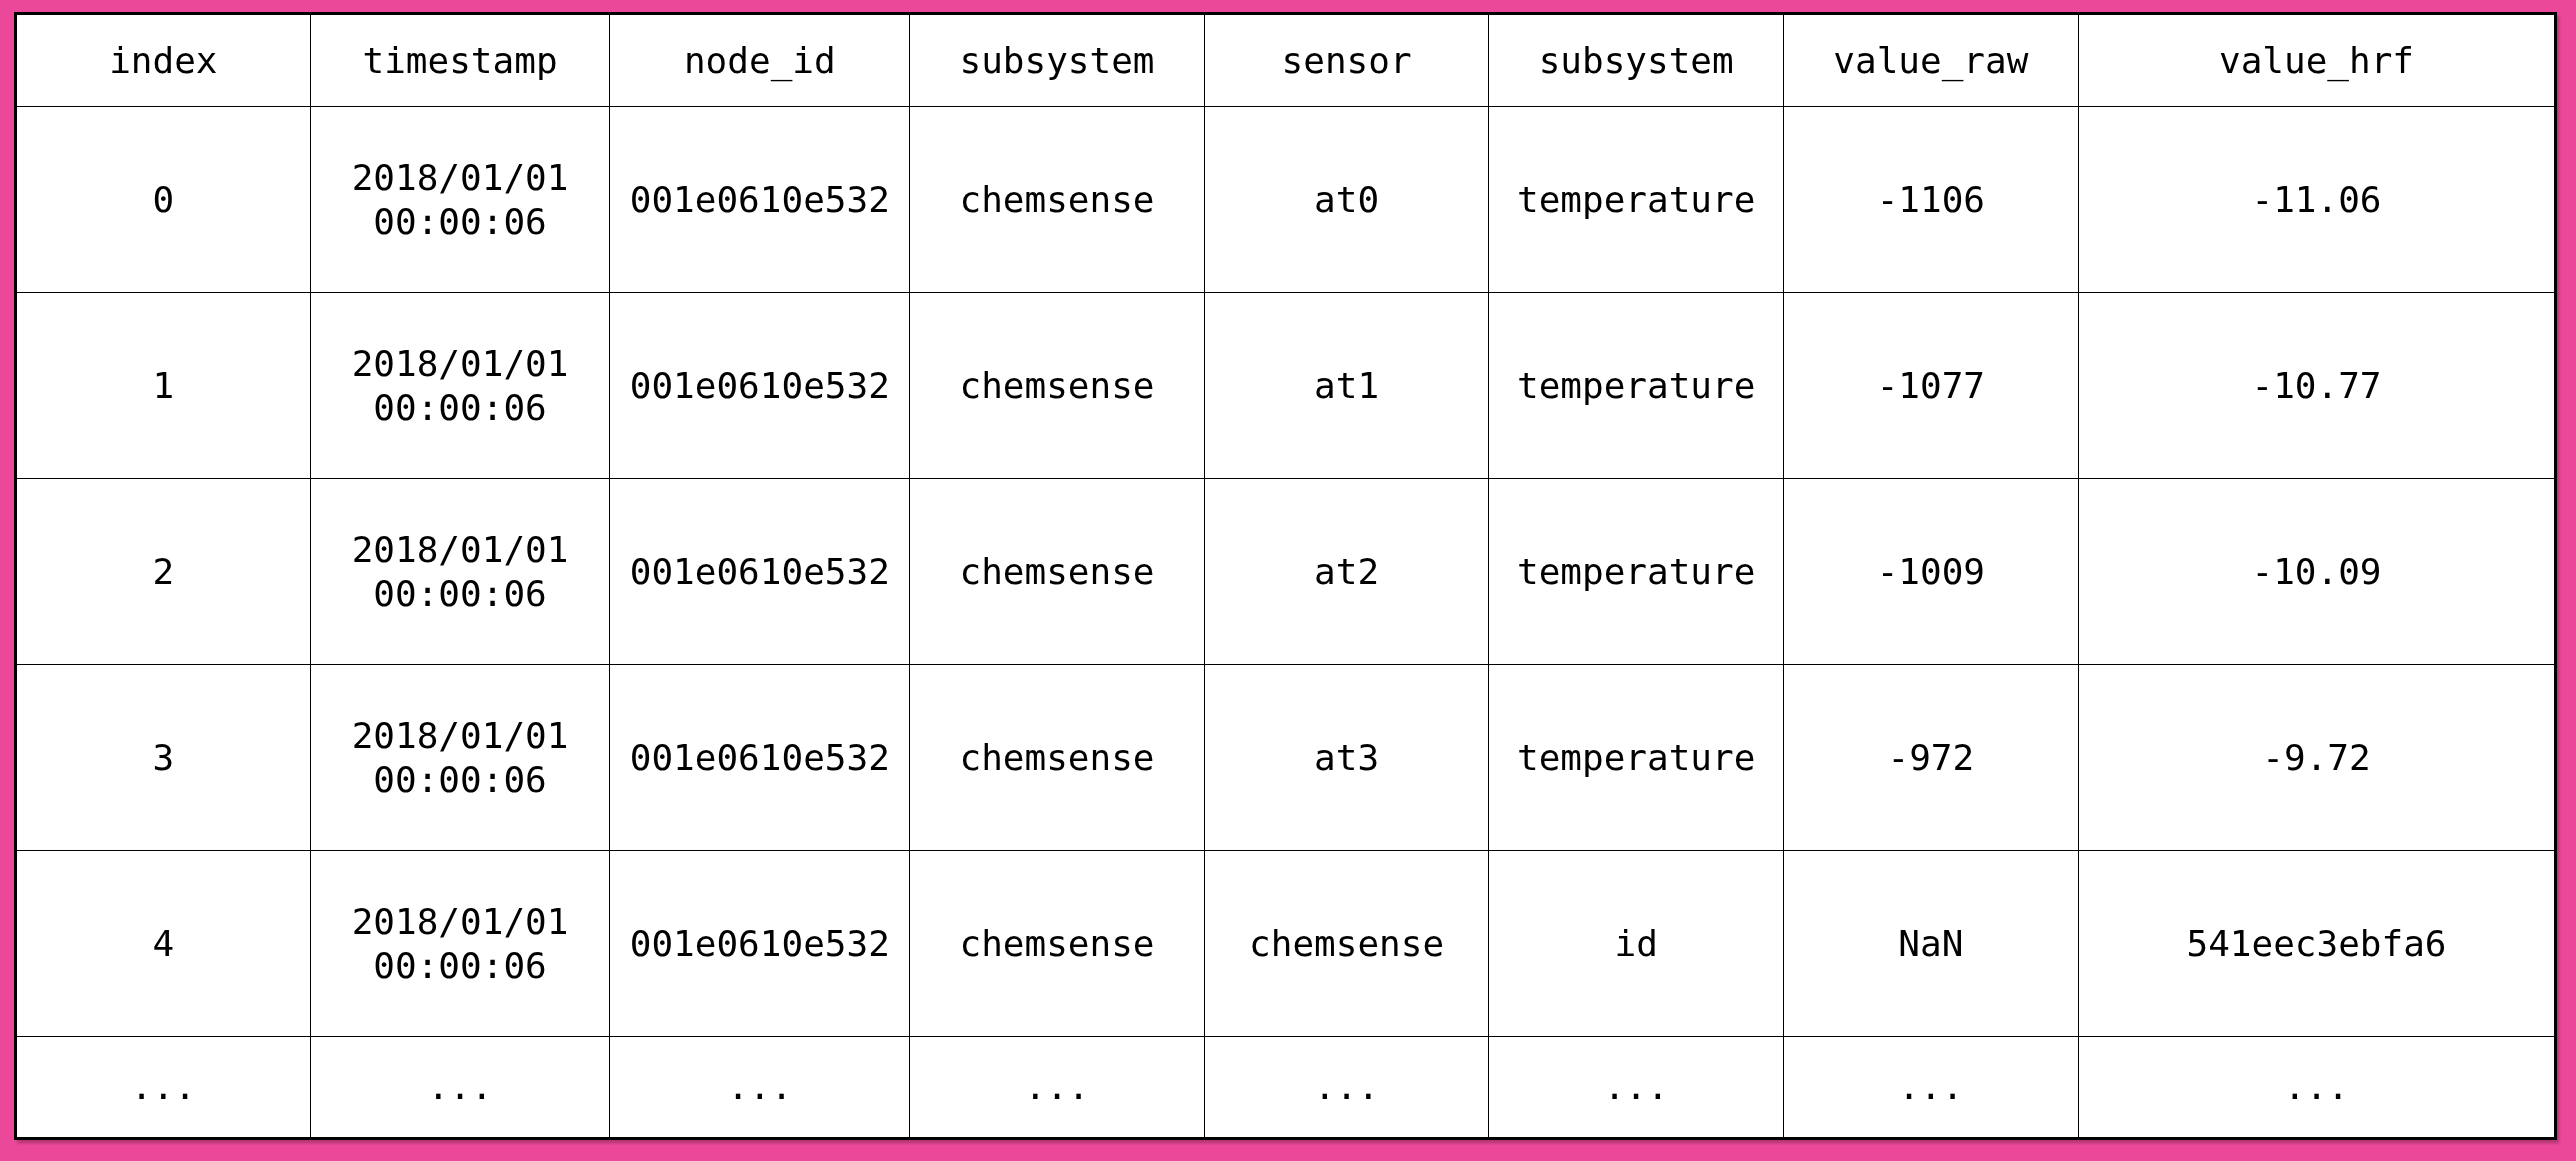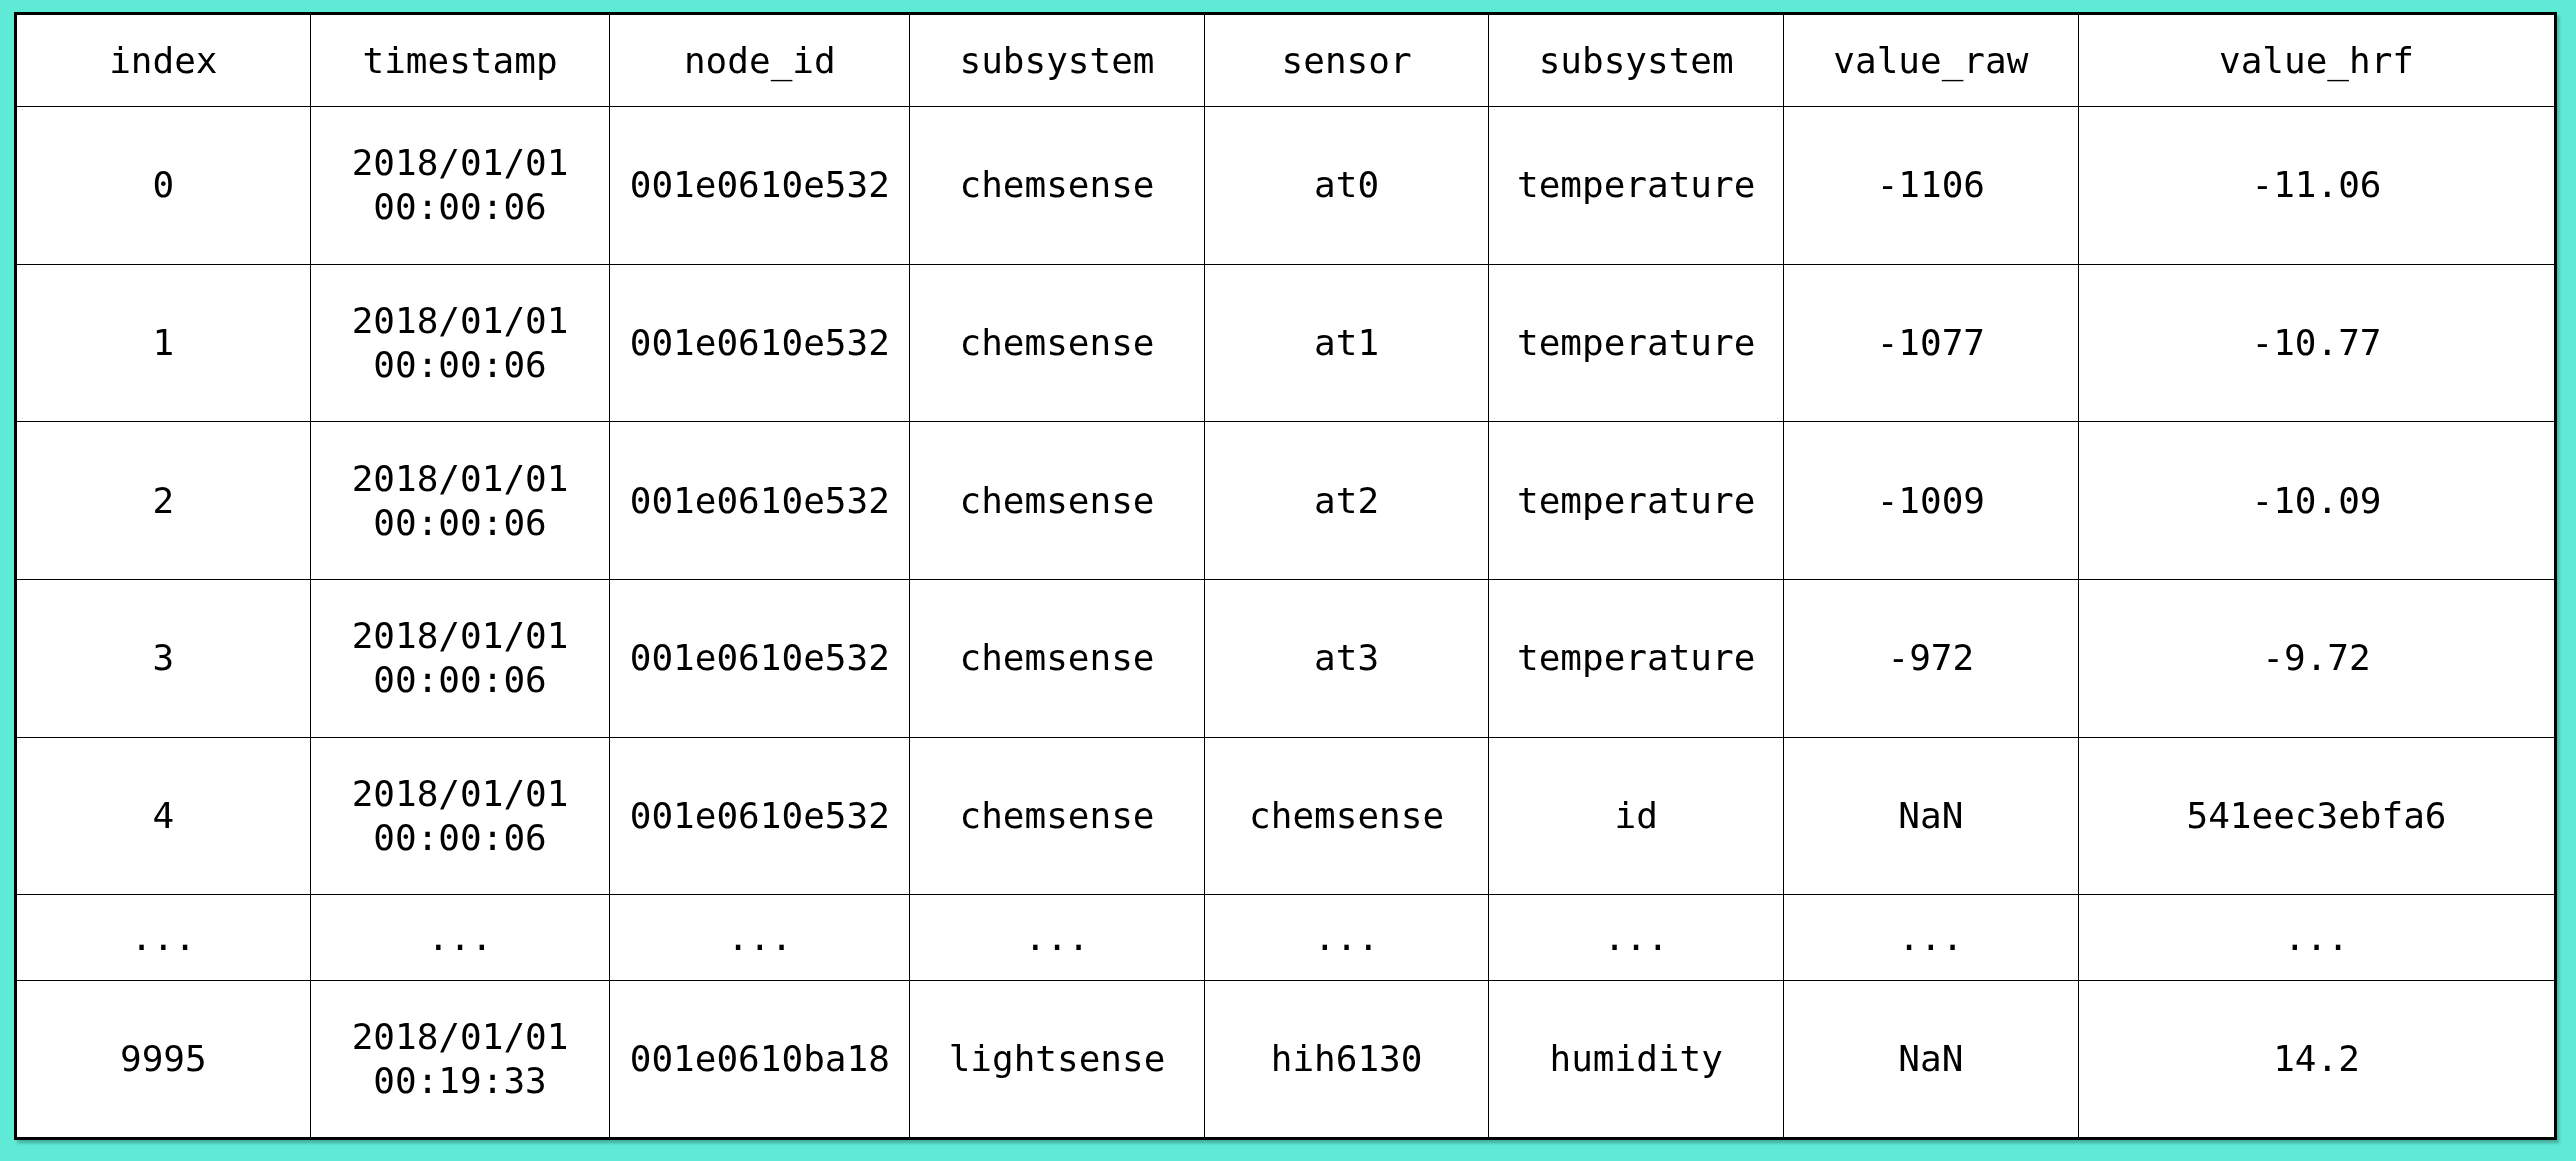--- a/index.html
+++ b/index.html
@@ -4,21 +4,21 @@
 <style>
   html, body {
     margin: 0;
     padding: 0;
     background: #ffffff;
   }
   .page {
     position: relative;
     width: 2576px;
     height: 1161px;
-    background: #5eead4;
+    background: #ec4899;
     box-sizing: border-box;
     padding: 12px 18.7px 21.5px 14px;
     overflow: hidden;
     font-family: "DejaVu Sans Mono", "Liberation Mono", monospace;
   }
   table.data-table {
     width: 100%;
     height: 1128px;
     border-collapse: collapse;
     table-layout: fixed;
@@ -136,27 +136,16 @@
         <tr class="ellipsis-row">
           <td>...</td>
           <td>...</td>
           <td>...</td>
           <td>...</td>
           <td>...</td>
           <td>...</td>
           <td>...</td>
           <td>...</td>
         </tr>
-        <tr class="data-row">
-          <td>9995</td>
-          <td>2018/01/01
-00:19:33</td>
-          <td>001e0610ba18</td>
-          <td>lightsense</td>
-          <td>hih6130</td>
-          <td>humidity</td>
-          <td>NaN</td>
-          <td>14.2</td>
-        </tr>
       </tbody>
   </table>
 </div>
 
 
 </body></html>

